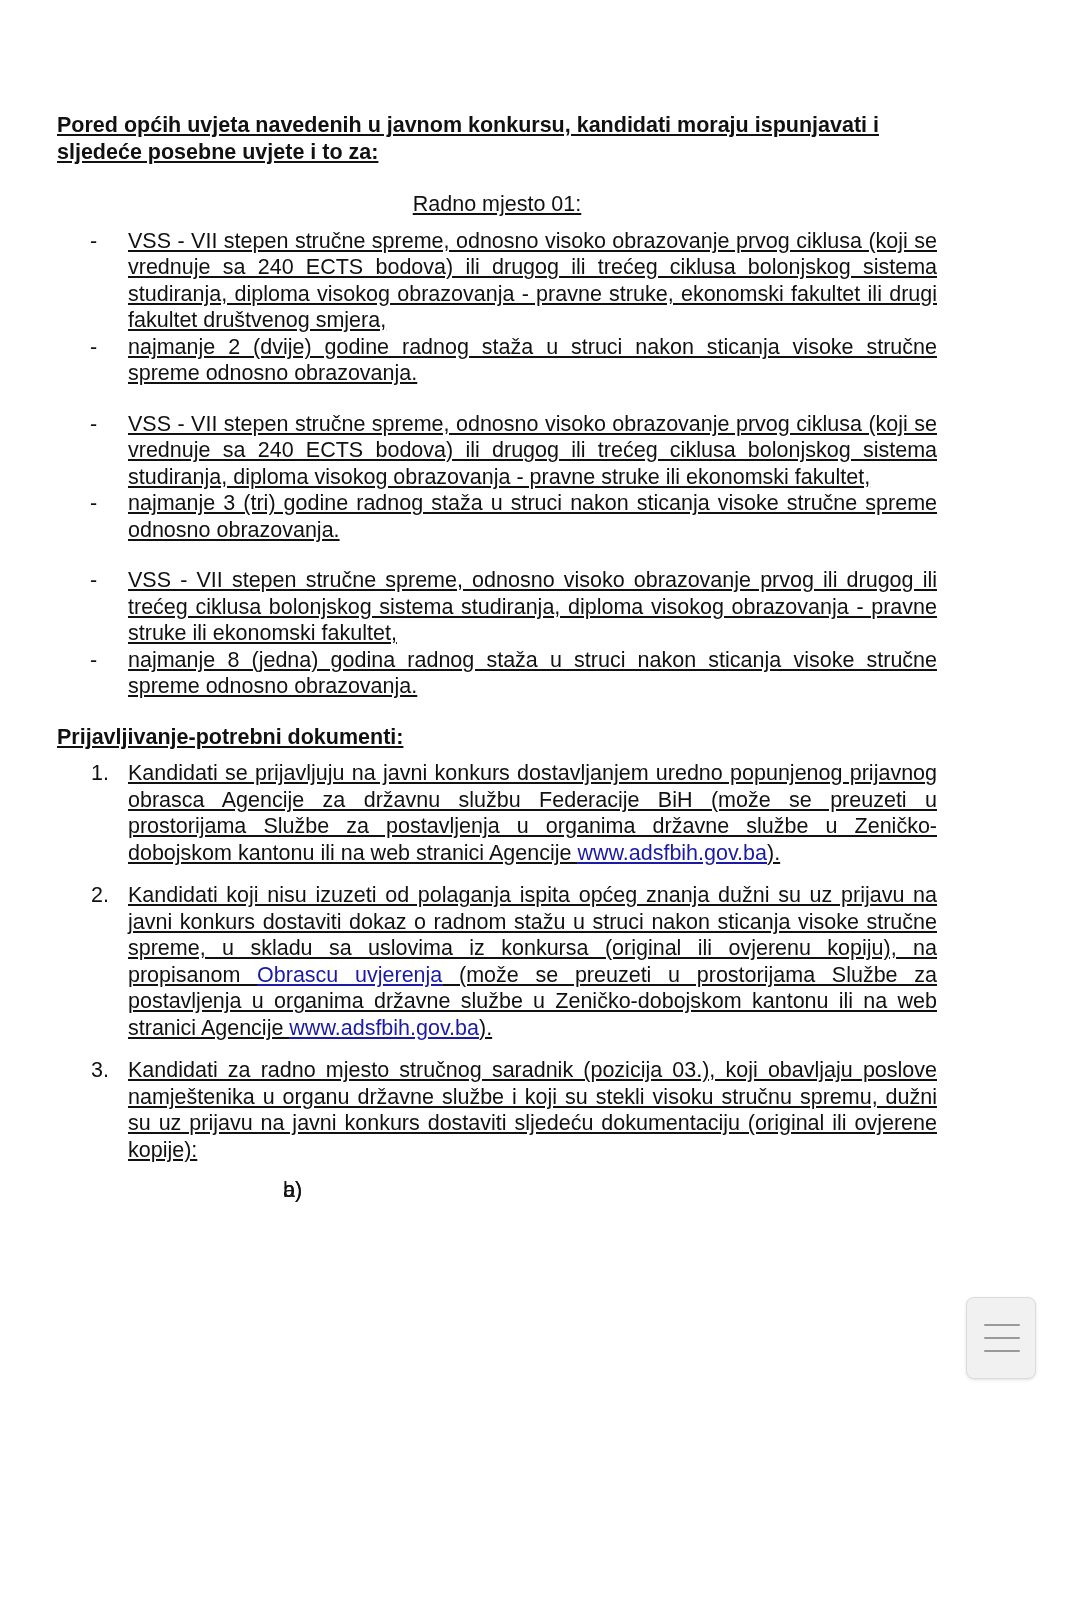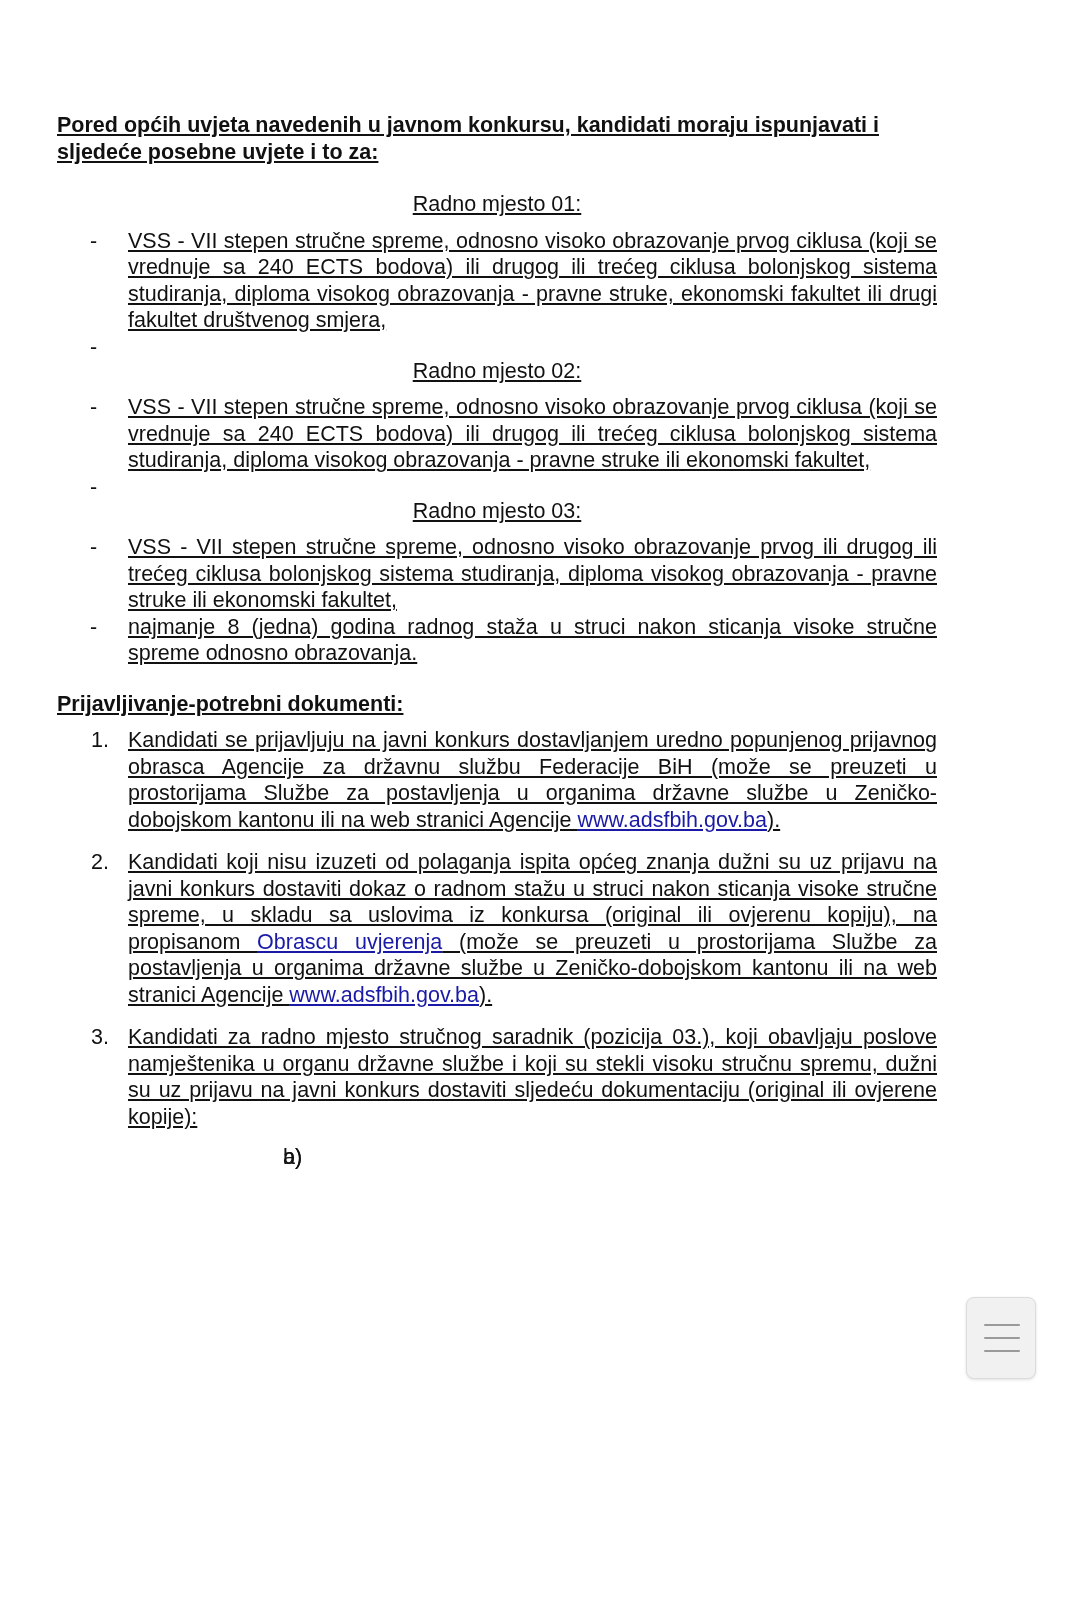--- a/index.html
+++ b/index.html
@@ -31,30 +31,28 @@
 </style>
 </head>
 <body>
 
 <div class="page">
   <p class="intro">Pored općih uvjeta navedenih u javnom konkursu, kandidati moraju ispunjavati i sljedeće posebne uvjete i to za:</p>
 
   <p class="pos-title">Radno mjesto 01:</p>
   <ul class="dash">
     <li><span class="bullet">-</span><span>VSS - VII stepen stručne spreme, odnosno visoko obrazovanje prvog ciklusa (koji se vrednuje sa 240 ECTS bodova) ili drugog ili trećeg ciklusa bolonjskog sistema studiranja, diploma visokog obrazovanja - pravne struke, ekonomski fakultet ili drugi fakultet društvenog smjera,</span></li>
-    <li><span class="bullet">-</span></li>
+    <li><span class="bullet">-</span><span>najmanje 2 (dvije) godine radnog staža u struci nakon sticanja visoke stručne spreme odnosno obrazovanja.</span></li>
   </ul>
 
-  <p class="pos-title">Radno mjesto 02:</p>
   <ul class="dash">
     <li><span class="bullet">-</span><span>VSS - VII stepen stručne spreme, odnosno visoko obrazovanje prvog ciklusa (koji se vrednuje sa 240 ECTS bodova) ili drugog ili trećeg ciklusa bolonjskog sistema studiranja, diploma visokog obrazovanja - pravne struke ili ekonomski fakultet,</span></li>
-    <li><span class="bullet">-</span></li>
+    <li><span class="bullet">-</span><span>najmanje 3 (tri) godine radnog staža u struci nakon sticanja visoke stručne spreme odnosno obrazovanja.</span></li>
   </ul>
 
-  <p class="pos-title">Radno mjesto 03:</p>
   <ul class="dash">
     <li><span class="bullet">-</span><span>VSS - VII stepen stručne spreme, odnosno visoko obrazovanje prvog ili drugog ili trećeg ciklusa bolonjskog sistema studiranja, diploma visokog obrazovanja - pravne struke ili ekonomski fakultet,</span></li>
     <li><span class="bullet">-</span><span>najmanje 8 (jedna) godina radnog staža u struci nakon sticanja visoke stručne spreme odnosno obrazovanja.</span></li>
   </ul>
 
   <p class="section-title">Prijavljivanje-potrebni dokumenti:</p>
   <ol class="num">
     <li>
       <span class="num-marker">1.</span><span>Kandidati se prijavljuju na javni konkurs dostavljanjem uredno popunjenog prijavnog obrasca Agencije za državnu službu Federacije BiH (može se preuzeti u prostorijama Službe za postavljenja u organima državne službe u Zeničko-dobojskom kantonu ili na web stranici Agencije </span><a class="link">www.adsfbih.gov.ba</a><span>).</span>
     </li>

